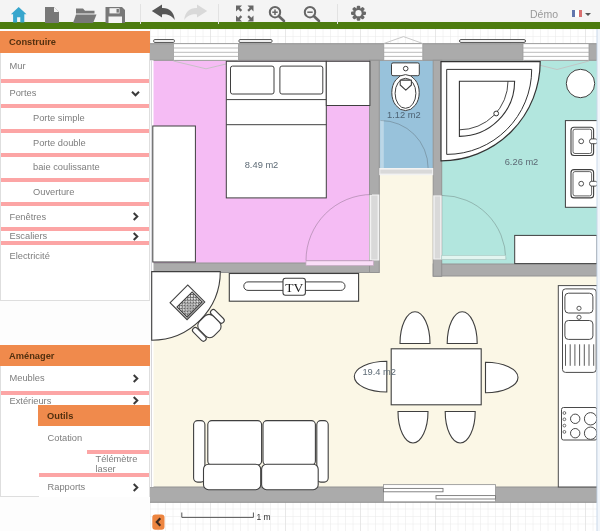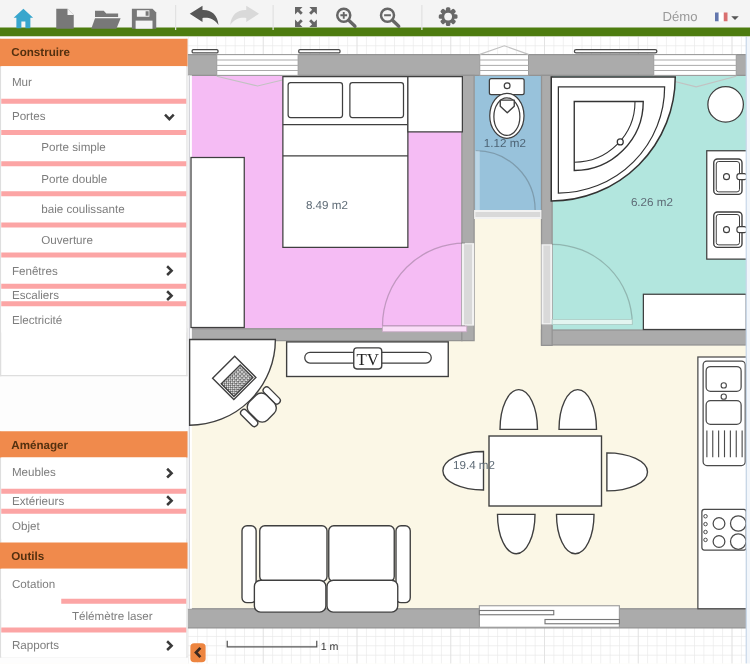--- a/index.html
+++ b/index.html
@@ -349,21 +349,21 @@
           <polyline points="2.7,1 6.3,4.5 2.7,8" fill="none" stroke="#3a3a3a" stroke-width="2"></polyline>
         </svg>
   </div>
   <div class="it" style="height:16px;">Extérieurs
     <svg class="chev" width="9" height="9">
           <polyline points="2.7,1 6.3,4.5 2.7,8" fill="none" stroke="#3a3a3a" stroke-width="2"></polyline>
         </svg>
   </div>
   <div class="it" style="height:24.6px;">Objet</div>
  </div>
- <div class="sect" style="top:405px; height:92px;">
+ <div class="sect" style="top:376px; height:92px;padding-left:38px;">
   <div class="shead" style="height:21.2px;">Outils</div>
   <div class="it first" style="height:23.6px;">Cotation</div>
   <div class="it" style="height:23.6px;margin-left:48px;">Télémètre laser</div>
   <div class="it" style="height:23.6px;">Rapports
     <svg class="chev" width="9" height="9">
           <polyline points="2.7,1 6.3,4.5 2.7,8" fill="none" stroke="#3a3a3a" stroke-width="2"></polyline>
         </svg>
   </div>
  </div>
 </div>

